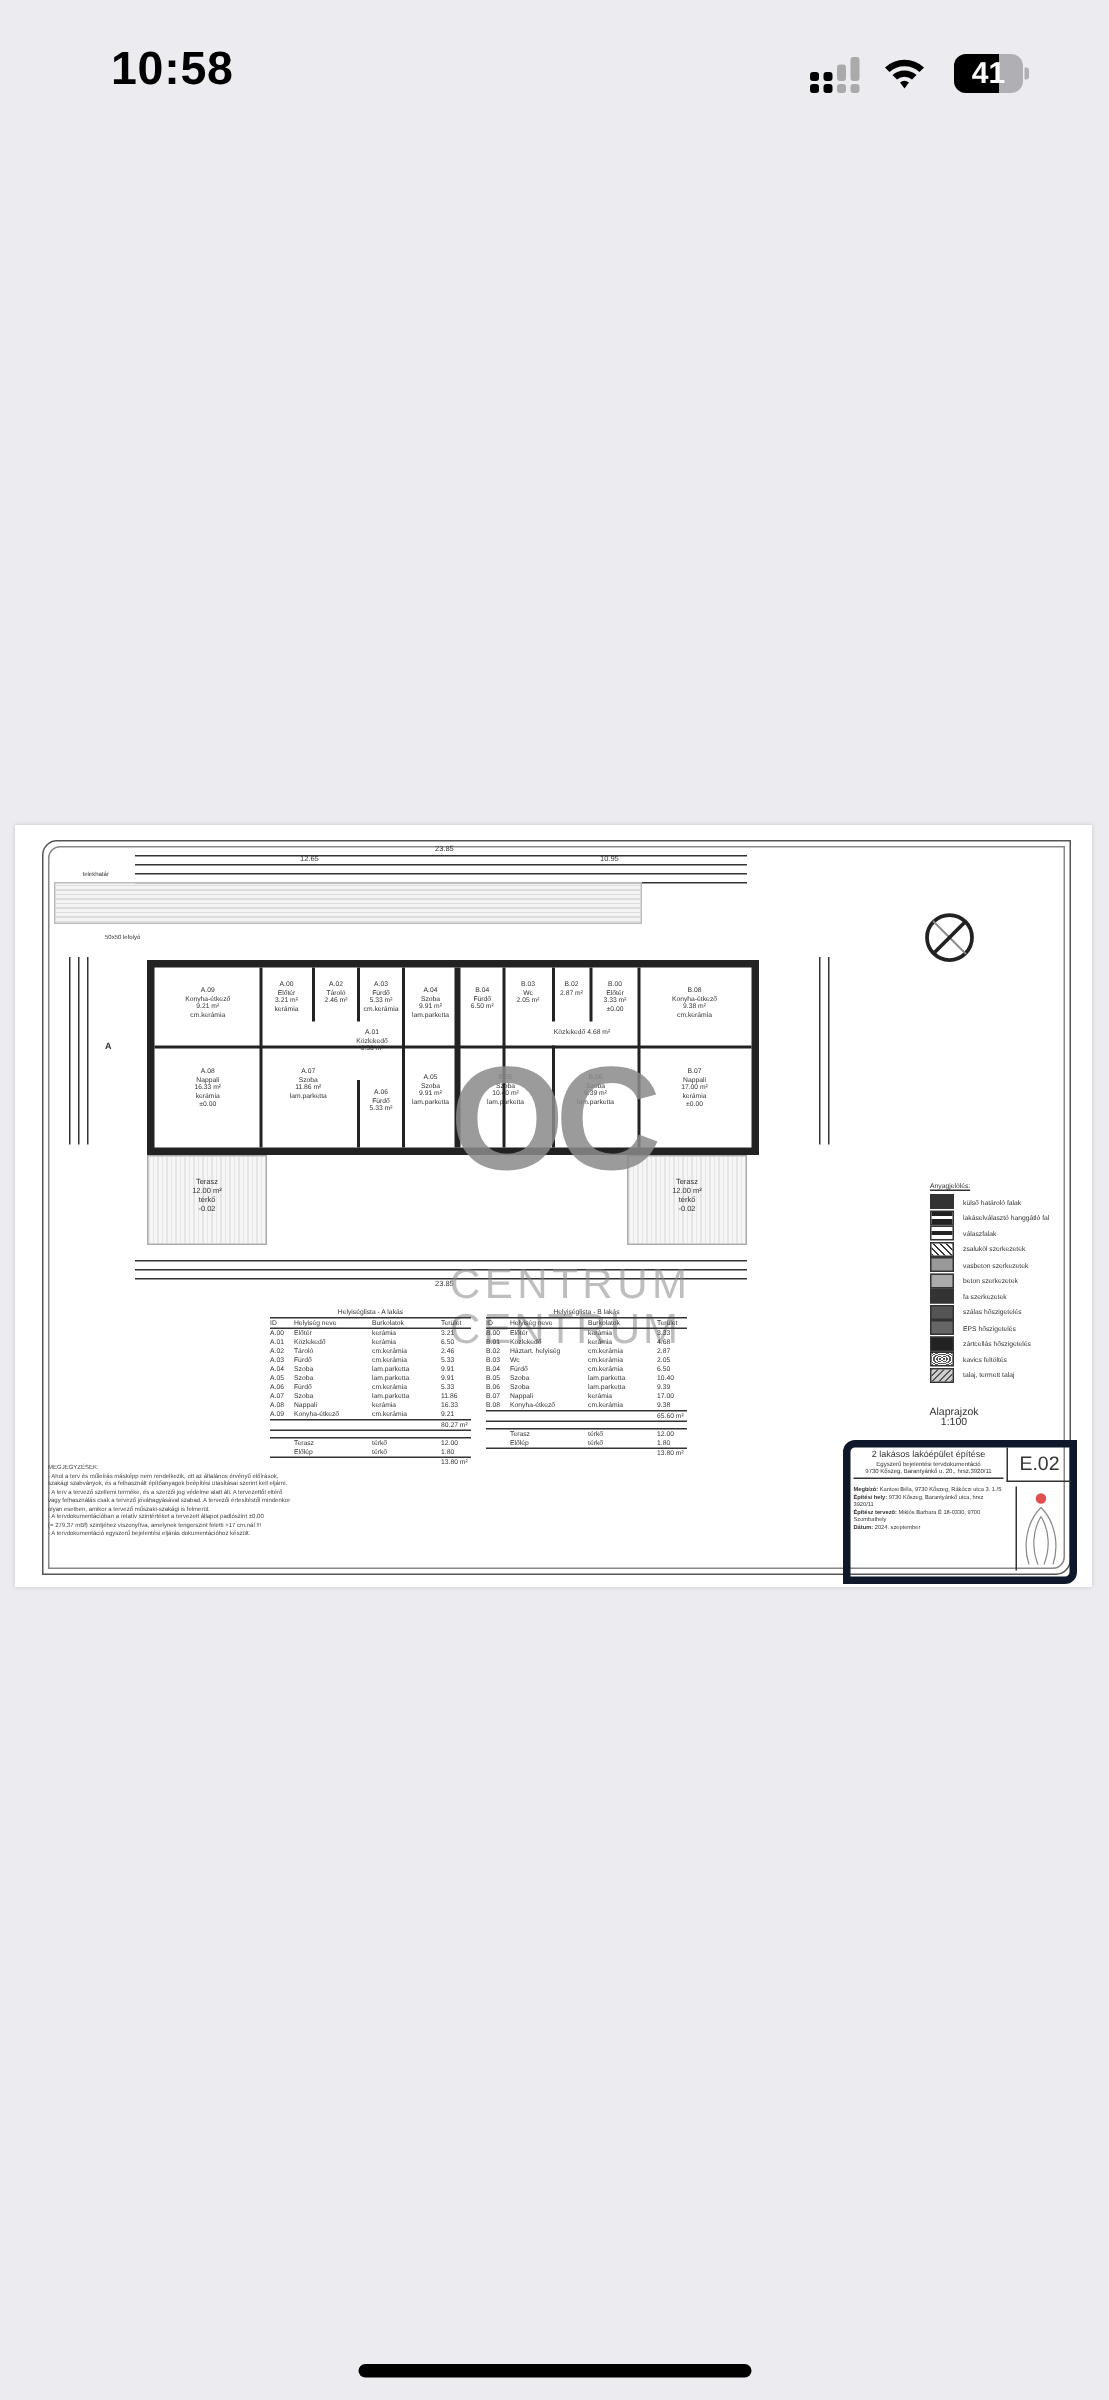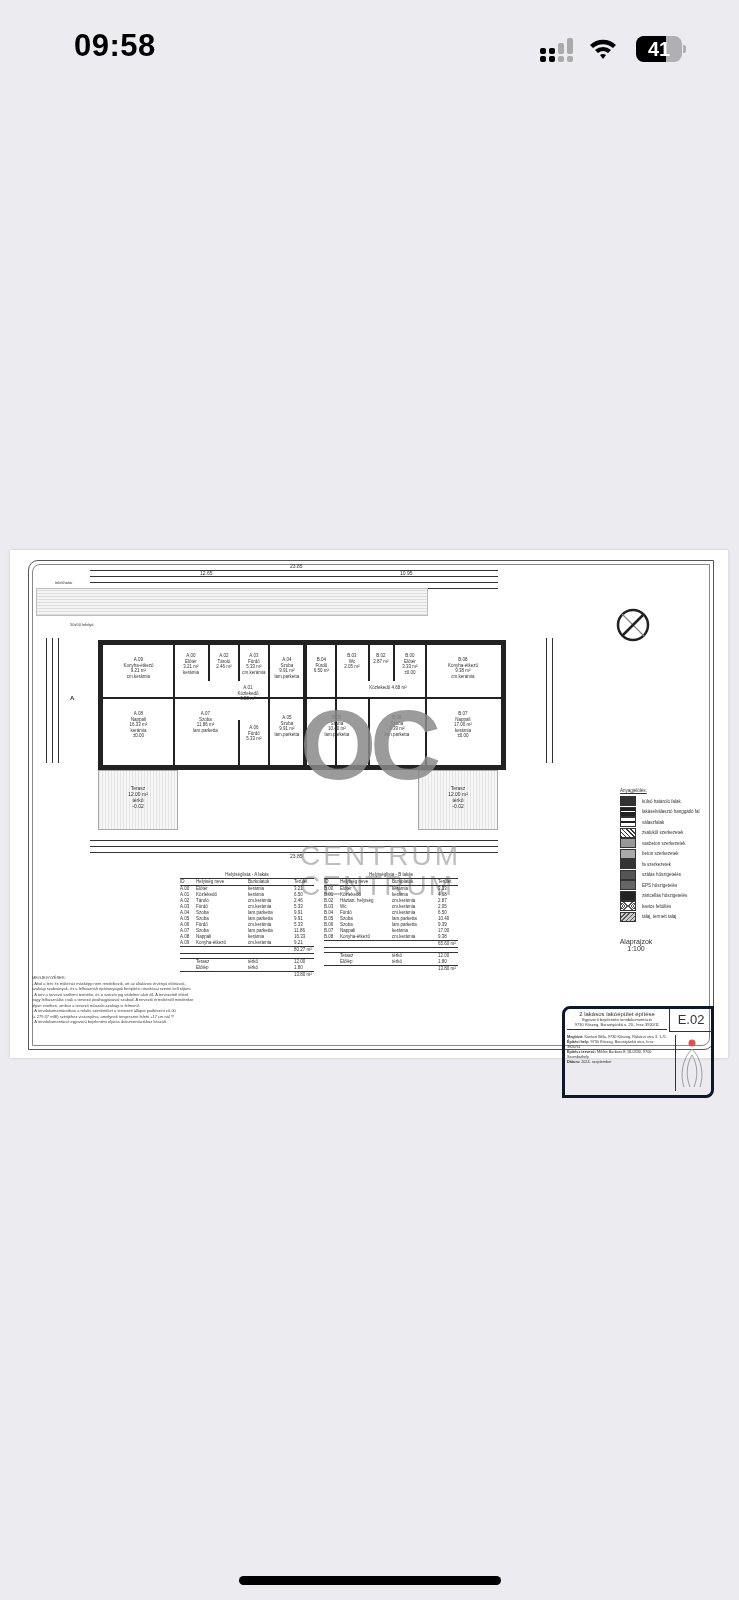--- a/index.html
+++ b/index.html
@@ -26,28 +26,28 @@
   .wm{position:absolute;color:#8a8a8a;opacity:0.85;font-weight:bold;font-family:"Liberation Sans",sans-serif;}
   .tbl{position:absolute;font-size:4.5px;color:#333;font-family:"Liberation Sans",sans-serif;}
   .tbl .title{text-align:center;border-bottom:1px solid #333;padding-bottom:1px;}
   .tbl .row{display:flex;height:6px;line-height:6px;}
   .tbl .row span{display:block;overflow:hidden;white-space:nowrap;}
   .c1{width:16px}.c2{width:52px}.c3{width:46px}.c4{width:20px}
   .legend{position:absolute;left:610px;top:238px;font-size:4.5px;color:#333;}
   .legend .li{display:flex;align-items:center;height:10.5px;}
   .legend .sw{width:14px;height:8px;margin-right:6px;border:1px solid #333;}
   .notes{position:absolute;left:22px;top:425px;width:200px;font-size:4px;line-height:5.5px;color:#444;}
-  .titleblock{position:absolute;left:552px;top:410px;width:146px;height:86px;border:3px solid #0f172a;border-radius:8px 0 8px 0;font-size:4.5px;color:#333;margin-top:46px;}
+  .titleblock{position:absolute;left:552px;top:410px;width:146px;height:86px;border:5px solid #0f172a;border-radius:8px 0 8px 0;font-size:4.5px;color:#333;}
   .home{position:absolute;left:239px;top:1576px;width:262px;height:9px;border-radius:5px;background:#000;}
 </style>
 </head>
 <body>
 
 <div class="status">
-  <div class="time">09:58</div>
+  <div class="time">10:58</div>
   <svg class="sig" viewBox="0 0 38 26">
     <rect x="0" y="10" width="6" height="6" rx="2" fill="#000"></rect>
     <rect x="0" y="18" width="6" height="6" rx="2" fill="#000"></rect>
     <rect x="9" y="10" width="6" height="6" rx="2" fill="#000"></rect>
     <rect x="9" y="18" width="6" height="6" rx="2" fill="#000"></rect>
     <rect x="18" y="5" width="6" height="11" rx="2" fill="#aaa"></rect>
     <rect x="18" y="18" width="6" height="6" rx="2" fill="#aaa"></rect>
     <rect x="27" y="0" width="6" height="16" rx="2" fill="#aaa"></rect>
     <rect x="27" y="18" width="6" height="6" rx="2" fill="#aaa"></rect>
   </svg>

